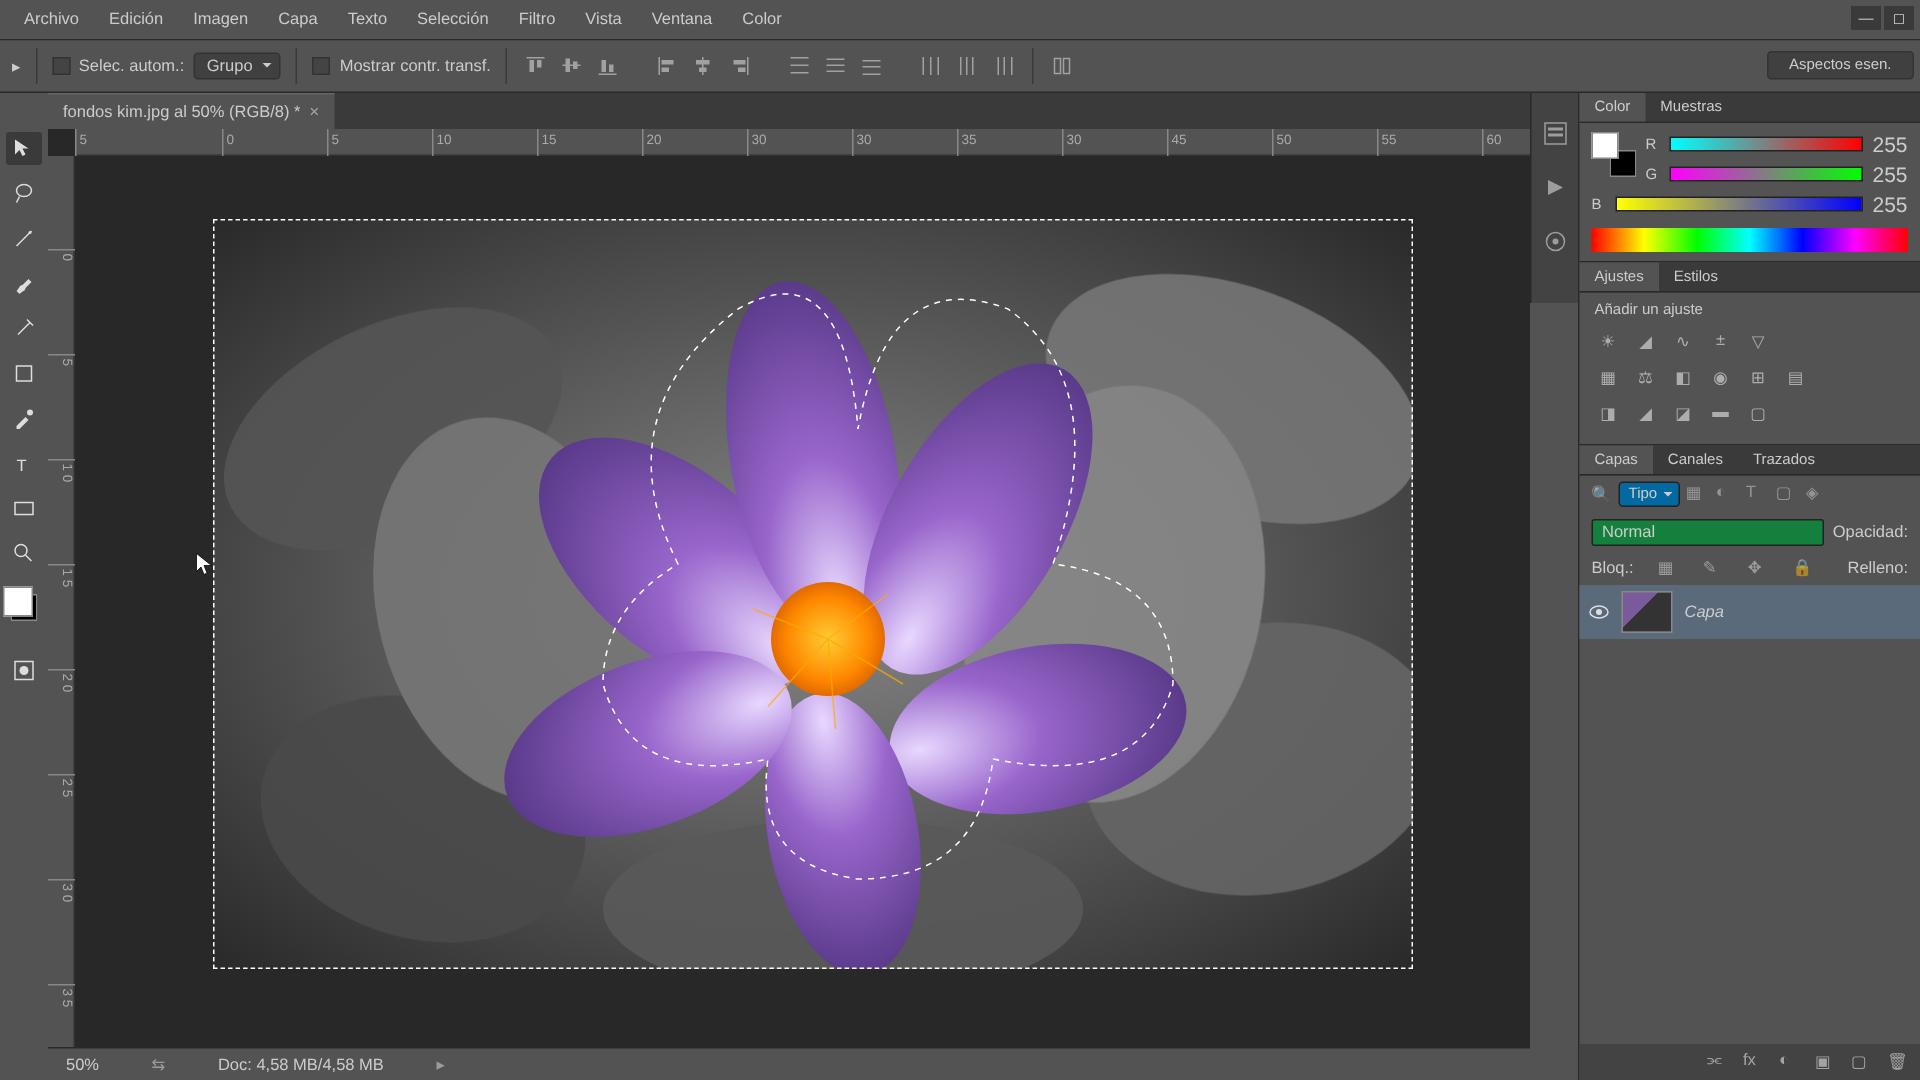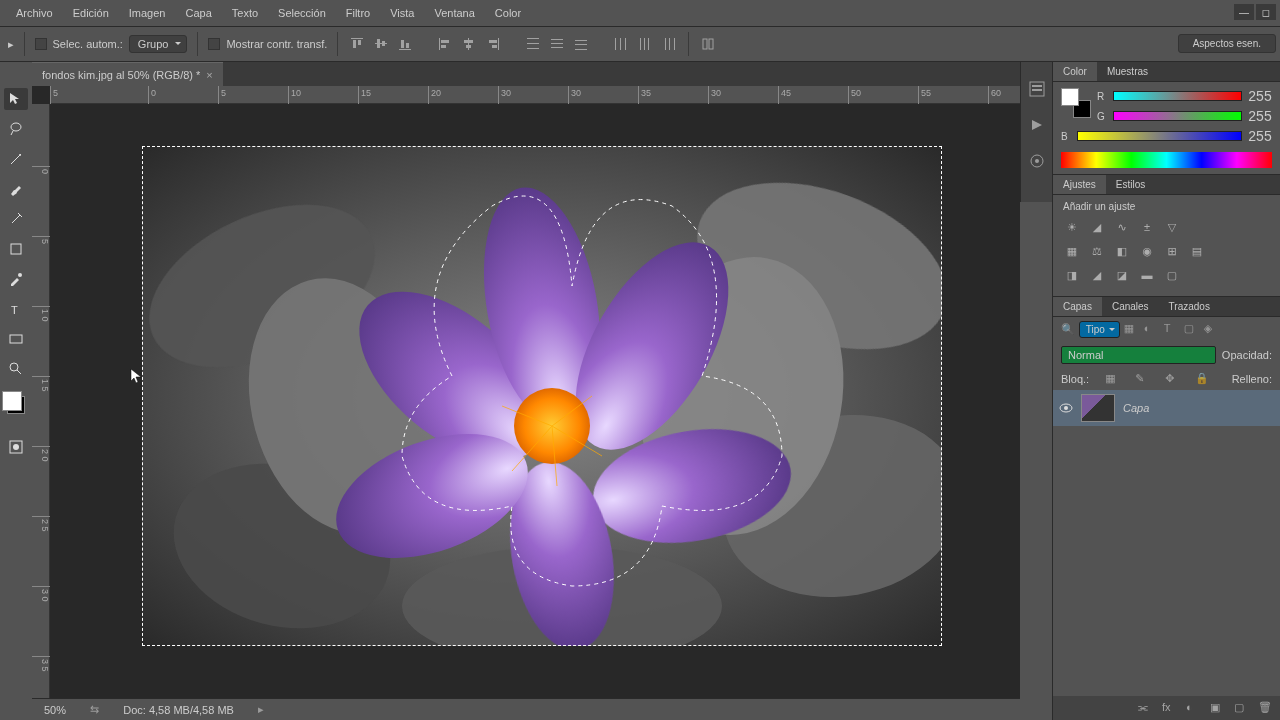--- a/index.html
+++ b/index.html
@@ -25,21 +25,21 @@
 .toolpanel .swatch{width:18px;height:18px;background:#000;border:1px solid #888;margin-top:8px;position:relative}
 .toolpanel .swatch::before{content:"";position:absolute;left:-6px;top:-6px;width:18px;height:18px;background:#fff;border:1px solid #888}
 .canvas-area{position:absolute;left:32px;top:86px;right:260px;bottom:22px;background:#282828;overflow:hidden}
 .ruler-h{position:absolute;left:18px;top:0;right:0;height:18px;background:#535353;border-bottom:1px solid #333;display:flex}
 .ruler-v{position:absolute;left:0;top:18px;width:18px;bottom:0;background:#535353;border-right:1px solid #333}
 .ruler-h .tick{position:absolute;top:0;height:18px;font-size:9px;color:#aaa;padding-top:2px;border-left:1px solid #888;padding-left:2px}
 .ruler-v .tick{position:absolute;left:0;width:18px;font-size:9px;color:#aaa;border-top:1px solid #888;writing-mode:vertical-rl;padding-top:2px}
 .artboard{position:absolute;left:110px;top:60px;width:800px;height:500px;background:#1a1a1a}
 .artboard svg{width:100%;height:100%;display:block}
 .marquee{position:absolute;left:0;top:0;width:100%;height:100%;border:1px dashed #fff;pointer-events:none;animation:march 1s linear infinite}
-.statusbar{position:absolute;left:32px;bottom:0;right:260px;height:22px;background:#535353;border-top:1px solid #2a2a2a;display:flex;align-items:center;gap:24px;padding:0 12px;font-size:10px}
+.statusbar{position:absolute;left:32px;bottom:0;right:260px;height:22px;background:#535353;border-top:1px solid #2a2a2a;display:flex;align-items:center;gap:35px;padding:0 12px;font-size:10px}
 .rpanel{position:absolute;right:0;top:62px;width:228px;bottom:0;background:#535353;border-left:1px solid #2a2a2a;display:flex;flex-direction:column}
 .rdock{position:absolute;right:228px;top:62px;width:32px;height:140px;background:#434343;border-left:1px solid #2a2a2a;display:flex;flex-direction:column;align-items:center;gap:18px;padding-top:18px}
 .rdock div{width:18px;height:18px;opacity:.75}
 .ptabs{display:flex;background:#3a3a3a;border-bottom:1px solid #2a2a2a}
 .ptab{padding:4px 10px;font-size:10px}
 .ptab.active{background:#535353}
 .color-section{padding:6px 8px;border-bottom:1px solid #2a2a2a}
 .color-swatches{float:left;width:30px;height:30px;position:relative;margin-right:6px}
 .color-swatches .bg{position:absolute;right:0;bottom:0;width:18px;height:18px;background:#000;border:1px solid #888}
 .color-swatches .fg{position:absolute;left:0;top:0;width:18px;height:18px;background:#fff;border:1px solid #888}

